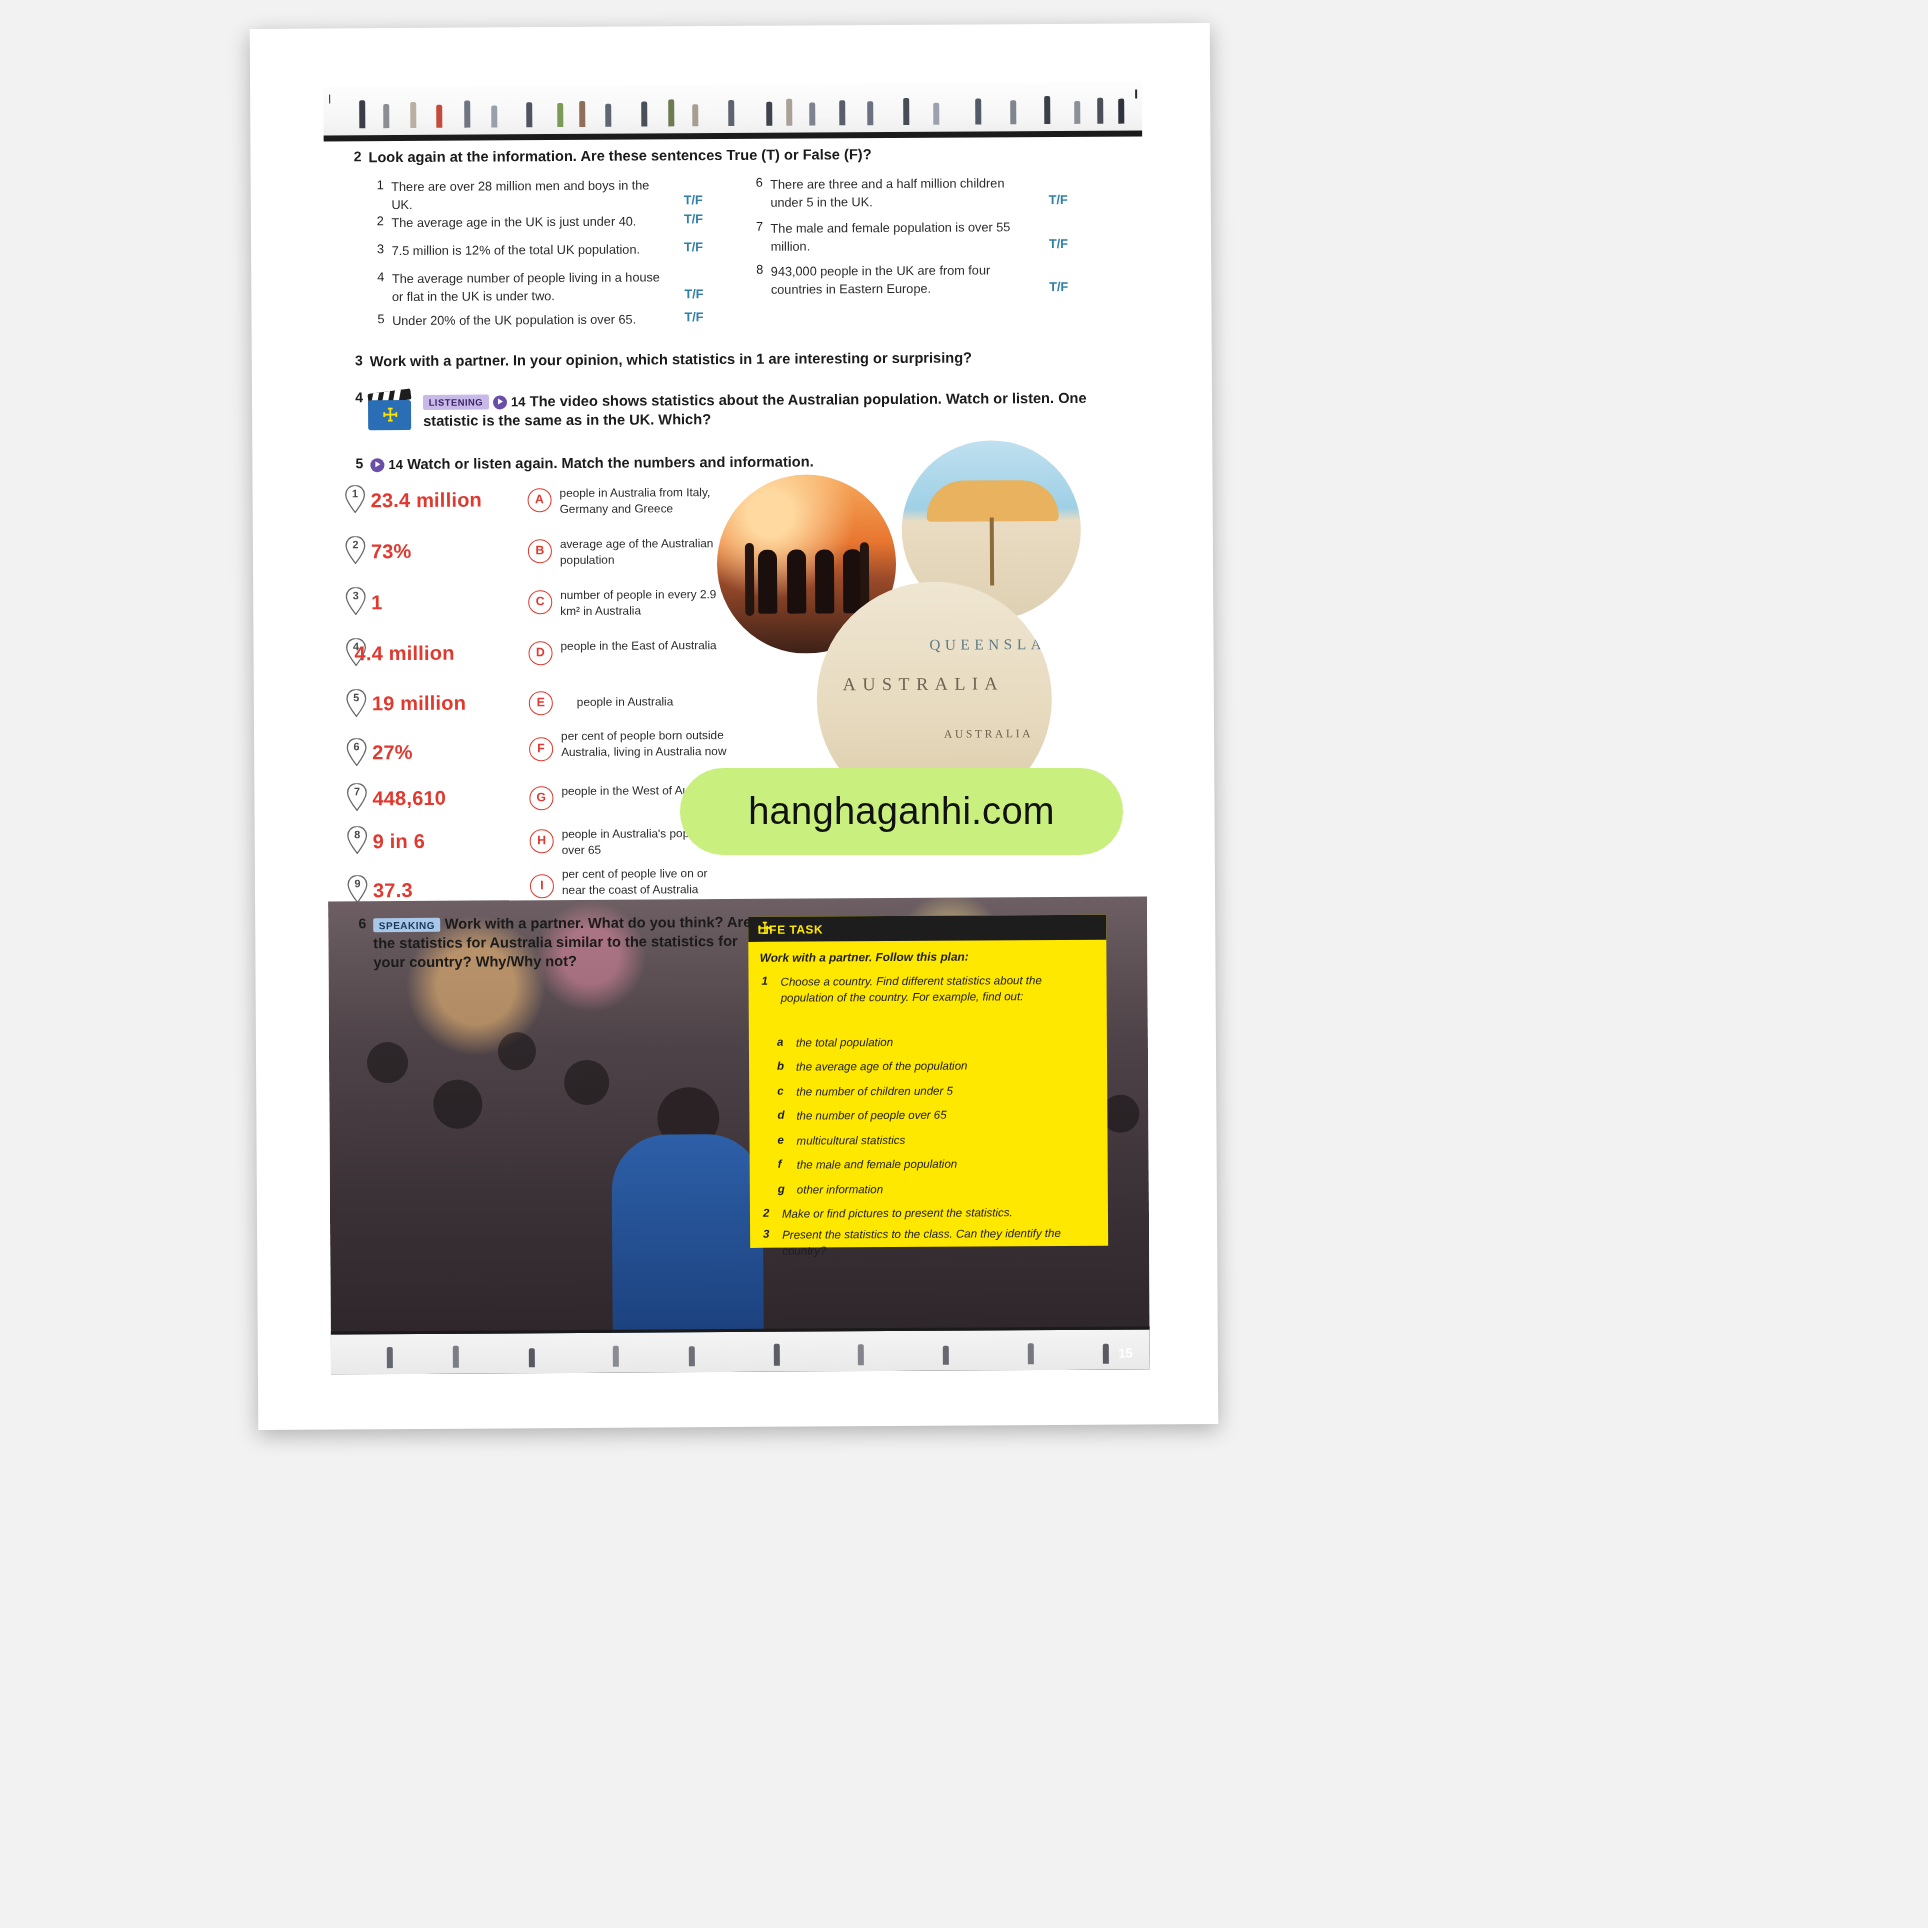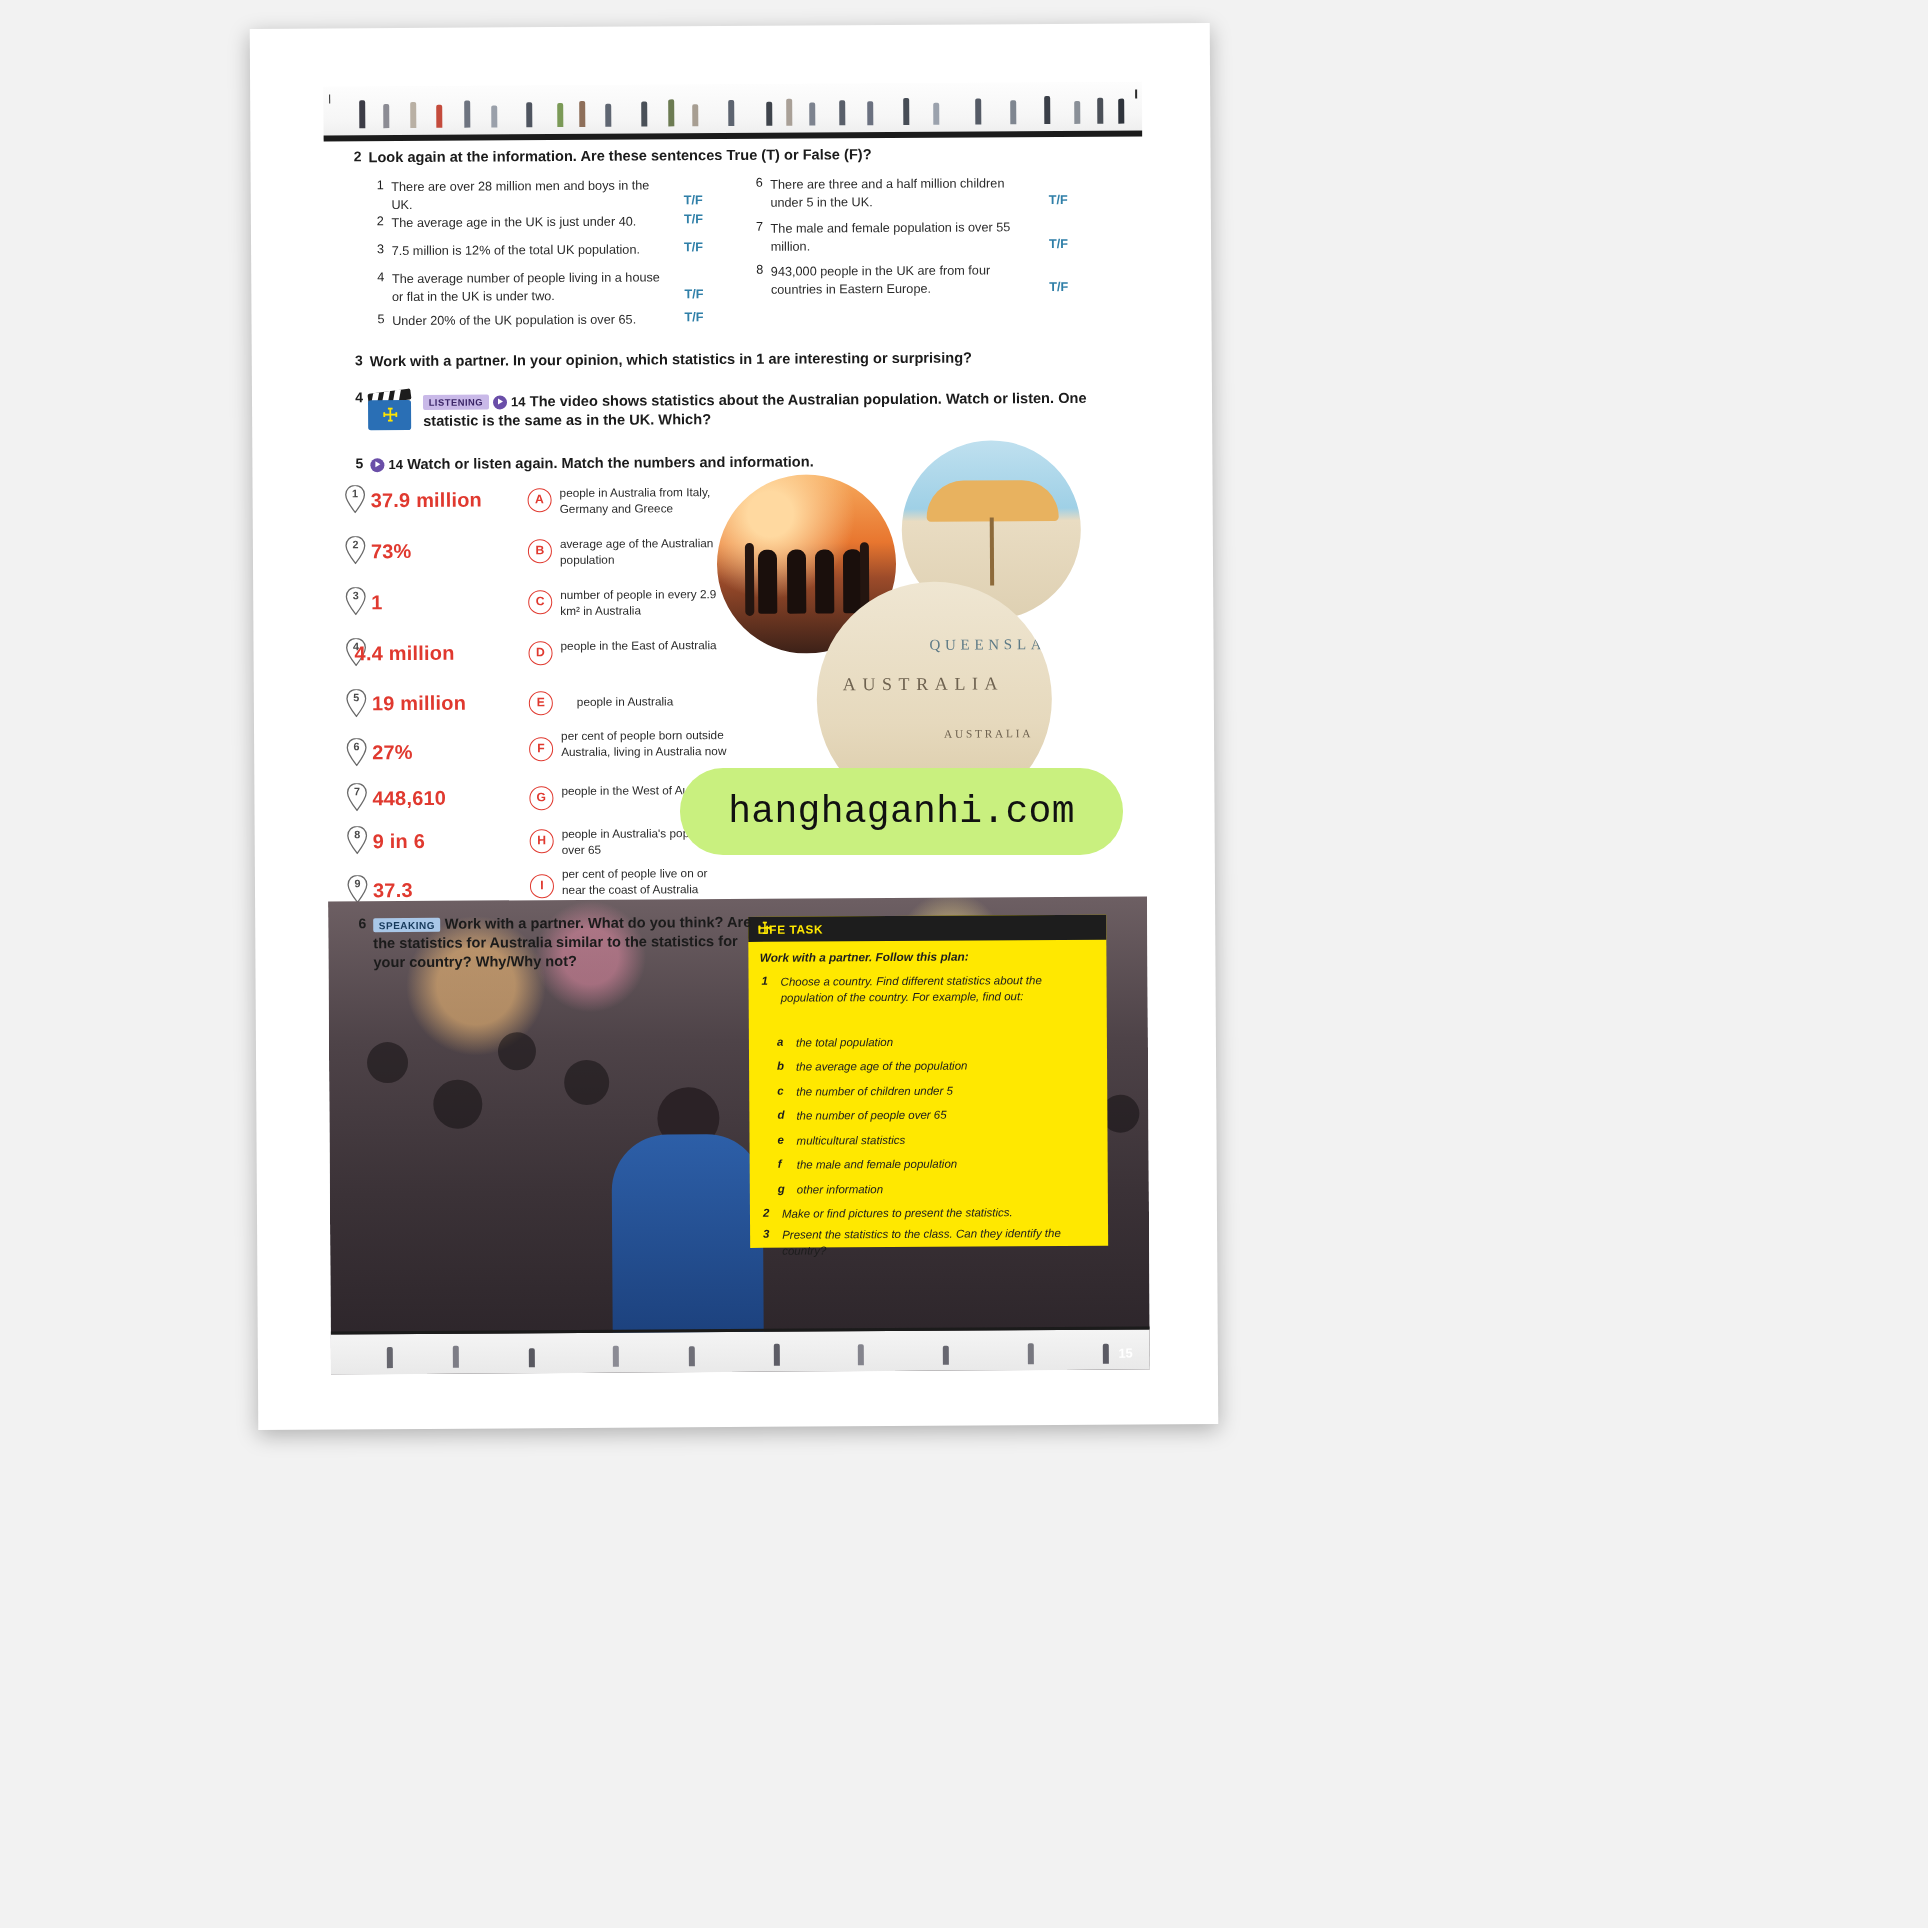--- a/index.html
+++ b/index.html
@@ -157,21 +157,21 @@
   }
   .bottomstrip .ppl{position:absolute;bottom:5.6px;width:5.6px;background:#6a6a72;border-radius:1.9px 1.9px 0 0;}
 
   
   .watermark{
     position:absolute;left:680px;top:768px;width:443px;height:87px;
     background:#c9f07f;border-radius:43px;
     display:flex;align-items:center;justify-content:center;
   }
   .watermark span{
-    font-family:Liberation Mono, monospace;
+    font-family:Liberation Sans, sans-serif;
     font-size:38px;color:#111;letter-spacing:0.3px;
   }
 </style>
 </head>
 <body>
 
 <div class="sheet">
   <div class="inner">
 
     <div class="topstrip">
@@ -290,21 +290,21 @@
       </div>
     </div>
 
     <div>
       <div class="pin" style="left:19px;top:399px;">
         <svg width="21" height="28" viewBox="0 0 22 30">
             <path d="M11 29 C11 29 1 16 1 10 A10 10 0 0 1 21 10 C21 16 11 29 11 29 Z" fill="#fff" stroke="#6a6a6a" stroke-width="1.4"></path>
           </svg>
         <div class="pinnum">1</div>
       </div>
-      <div class="matchnum" style="left:45px;top:403px;">37.9 million</div>
+      <div class="matchnum" style="left:45px;top:403px;">23.4 million</div>
 
       <div class="pin" style="left:19px;top:450px;">
         <svg width="21" height="28" viewBox="0 0 22 30">
             <path d="M11 29 C11 29 1 16 1 10 A10 10 0 0 1 21 10 C21 16 11 29 11 29 Z" fill="#fff" stroke="#6a6a6a" stroke-width="1.4"></path>
           </svg>
         <div class="pinnum">2</div>
       </div>
       <div class="matchnum" style="left:45px;top:454px;">73%</div>
 
       <div class="pin" style="left:19px;top:501px;">

